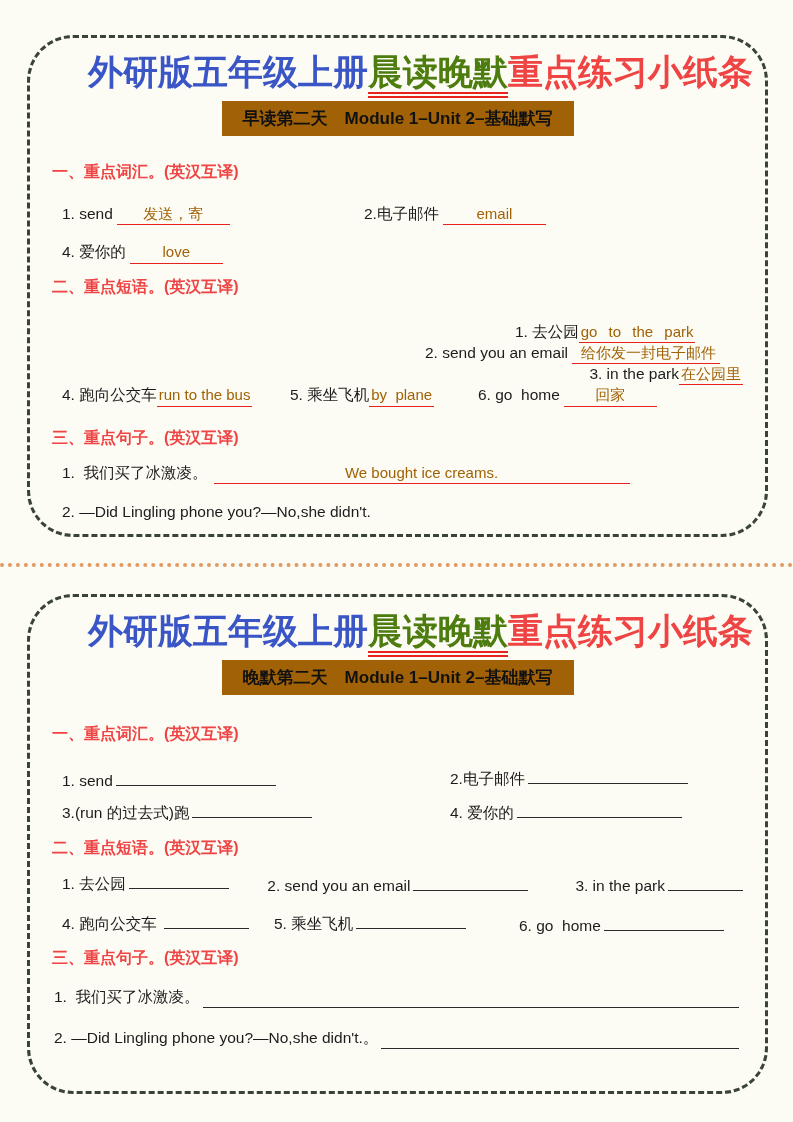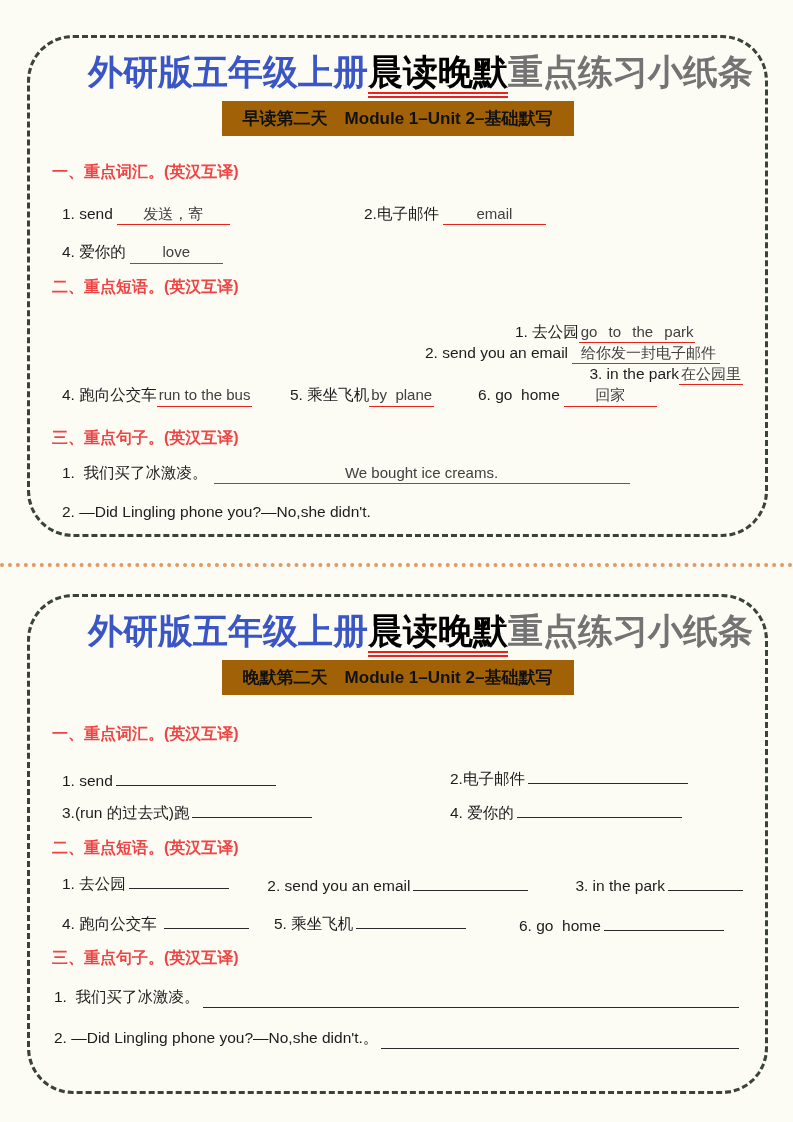--- a/index.html
+++ b/index.html
@@ -27,22 +27,22 @@
     margin:2px 0 0 0;
     text-align:center;
     font-family:"Liberation Serif", serif;
     font-size:35px;
     font-weight:900;
     white-space:nowrap;
     letter-spacing:0px;
     line-height:1.2;
   }
   .t-blue  { color:#3a55c5;margin-left:36px; }
-  .t-red   { color:#000000; padding-bottom:0px; border-bottom:6px double #e8231d; }
-  .t-black { color:#737373; }
+  .t-red   { color:#4d7c0f; padding-bottom:0px; border-bottom:6px double #e8231d; }
+  .t-black { color:#ef4444; }
 
   .banner {
     width:352px;
     margin:7px auto 0 auto;
     background:#a16207;
     text-align:center;
     font-size:17px;
     font-weight:bold;
     color:#111;
     padding:6px 0;
@@ -67,21 +67,21 @@
     display:flex;
     align-items:flex-end;
     margin-left:10px;
     font-size:15.5px;
   }
   .q { white-space:pre; color:#1c1c1c; }
 
   
   .ans {
     display:inline-block;
-    color:#404040;
+    color:#a16207;
     border-bottom:1.6px solid #e8231d;
     text-align:center;
     white-space:pre;
     font-size:15px;
     padding:0 9px;
     margin-left:4px;
     line-height:1.35;
   }
   .ans.tight { padding:0 2px; margin-left:0; }
   .ans.wide-words { word-spacing:7px; }

